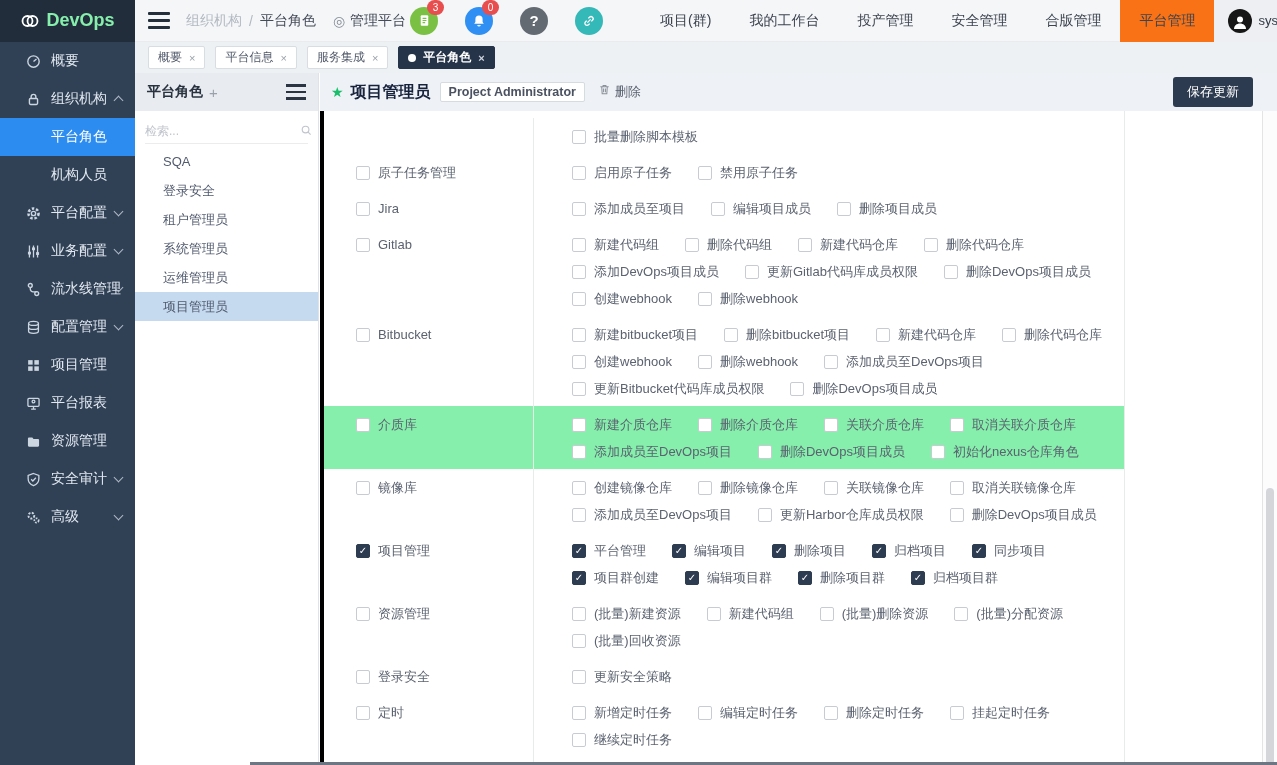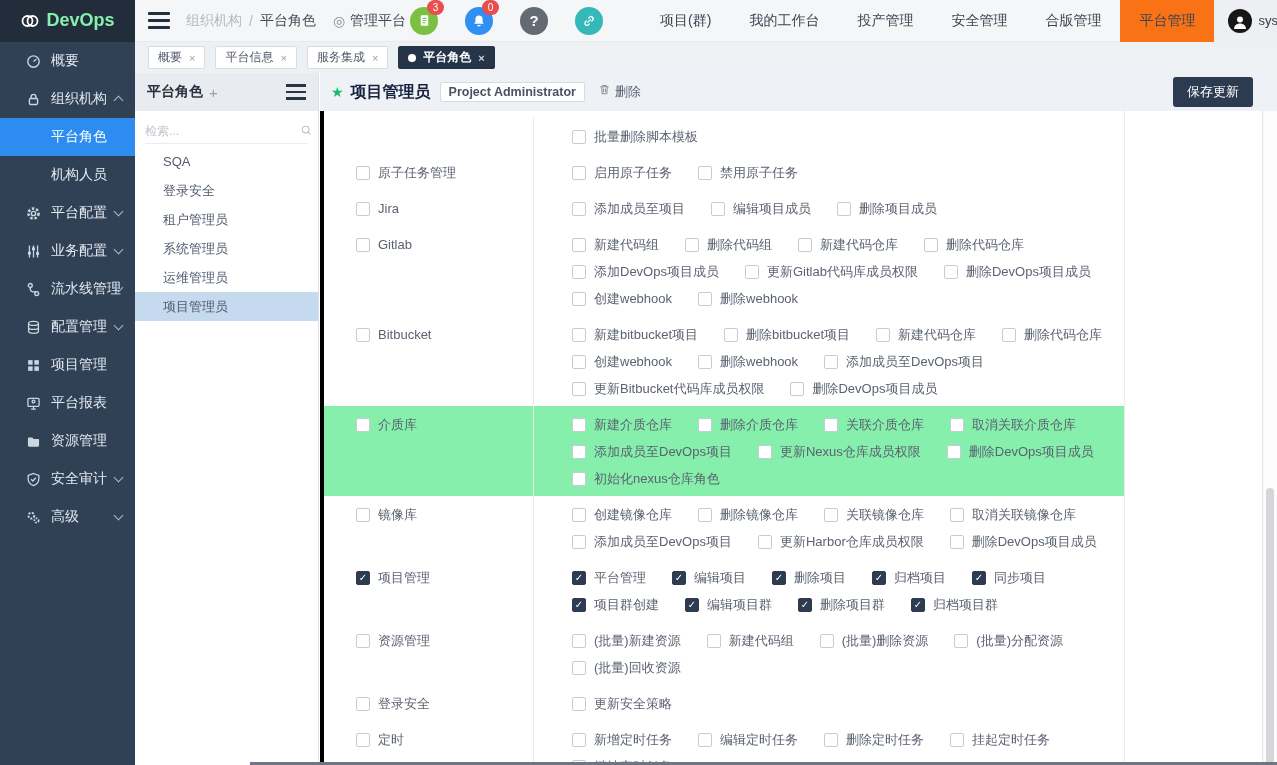--- a/index.html
+++ b/index.html
@@ -524,24 +524,20 @@
             <span class="chk-item">
               <span class="cbox"></span>
               <span>取消关联介质仓库</span>
             </span>
             <span class="chk-item">
               <span class="cbox"></span>
               <span>添加成员至DevOps项目</span>
             </span>
             <span class="chk-item">
               <span class="cbox"></span>
-              <span>更新Nexus仓库成员权限</span>
-            </span>
-            <span class="chk-item">
-              <span class="cbox"></span>
               <span>删除DevOps项目成员</span>
             </span>
             <span class="chk-item">
               <span class="cbox"></span>
               <span>初始化nexus仓库角色</span>
             </span>
           </div>
         </div>
         <div class="perm-row">
           <div class="cat-cell">

